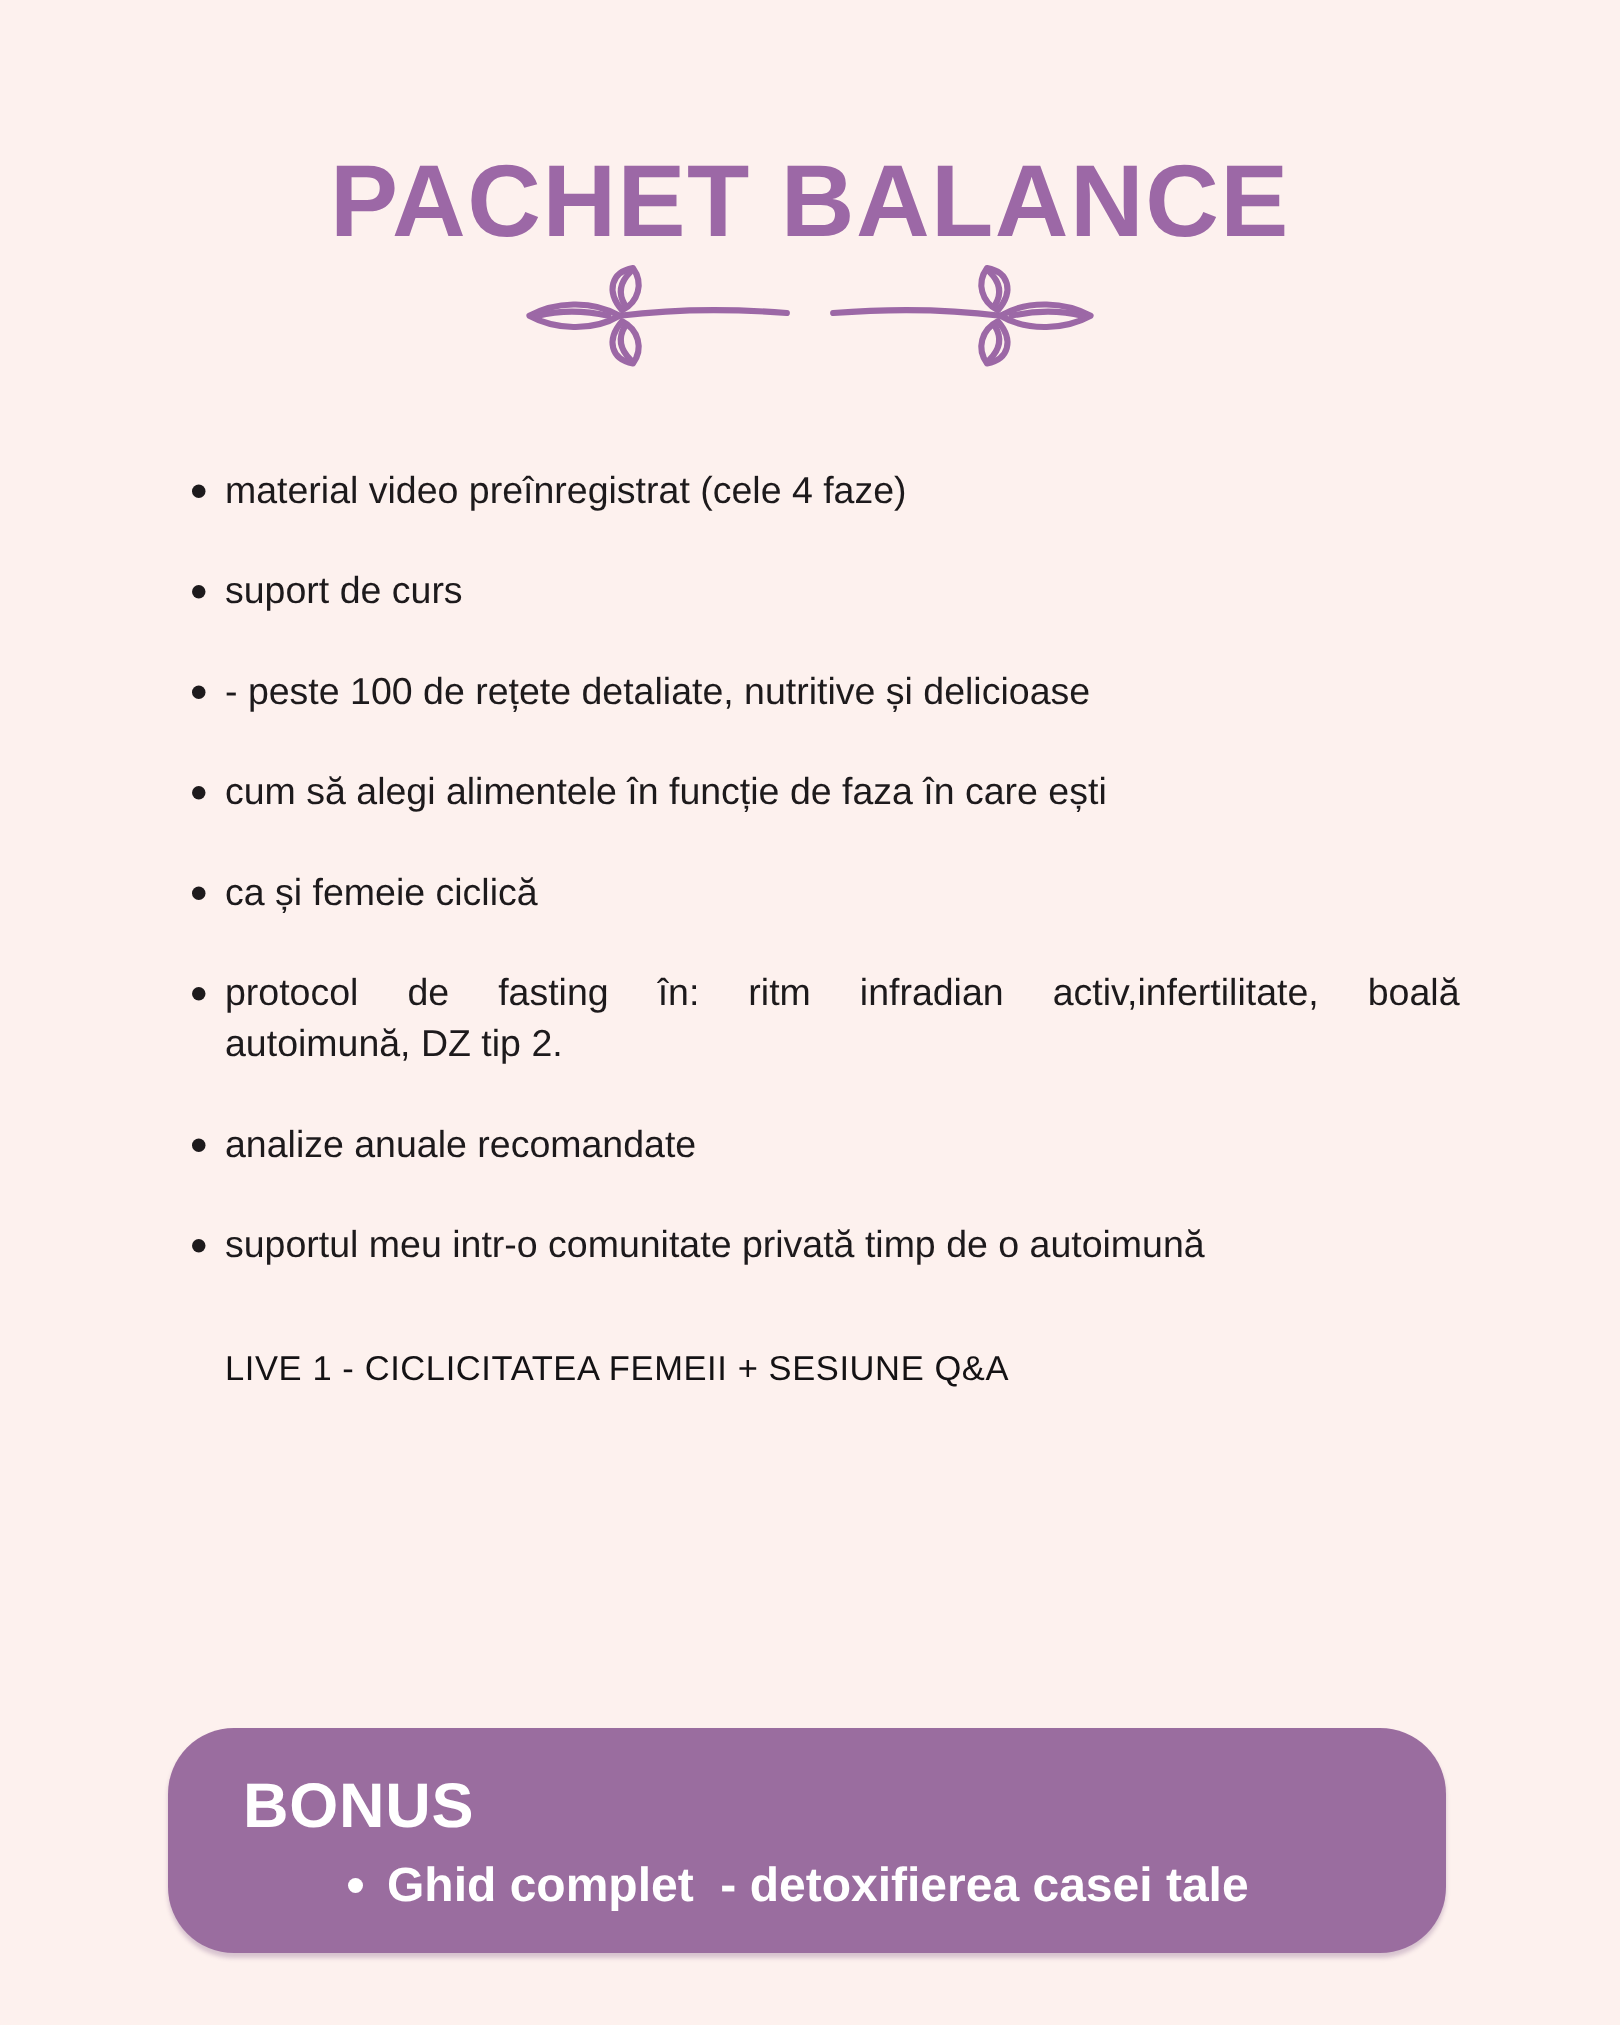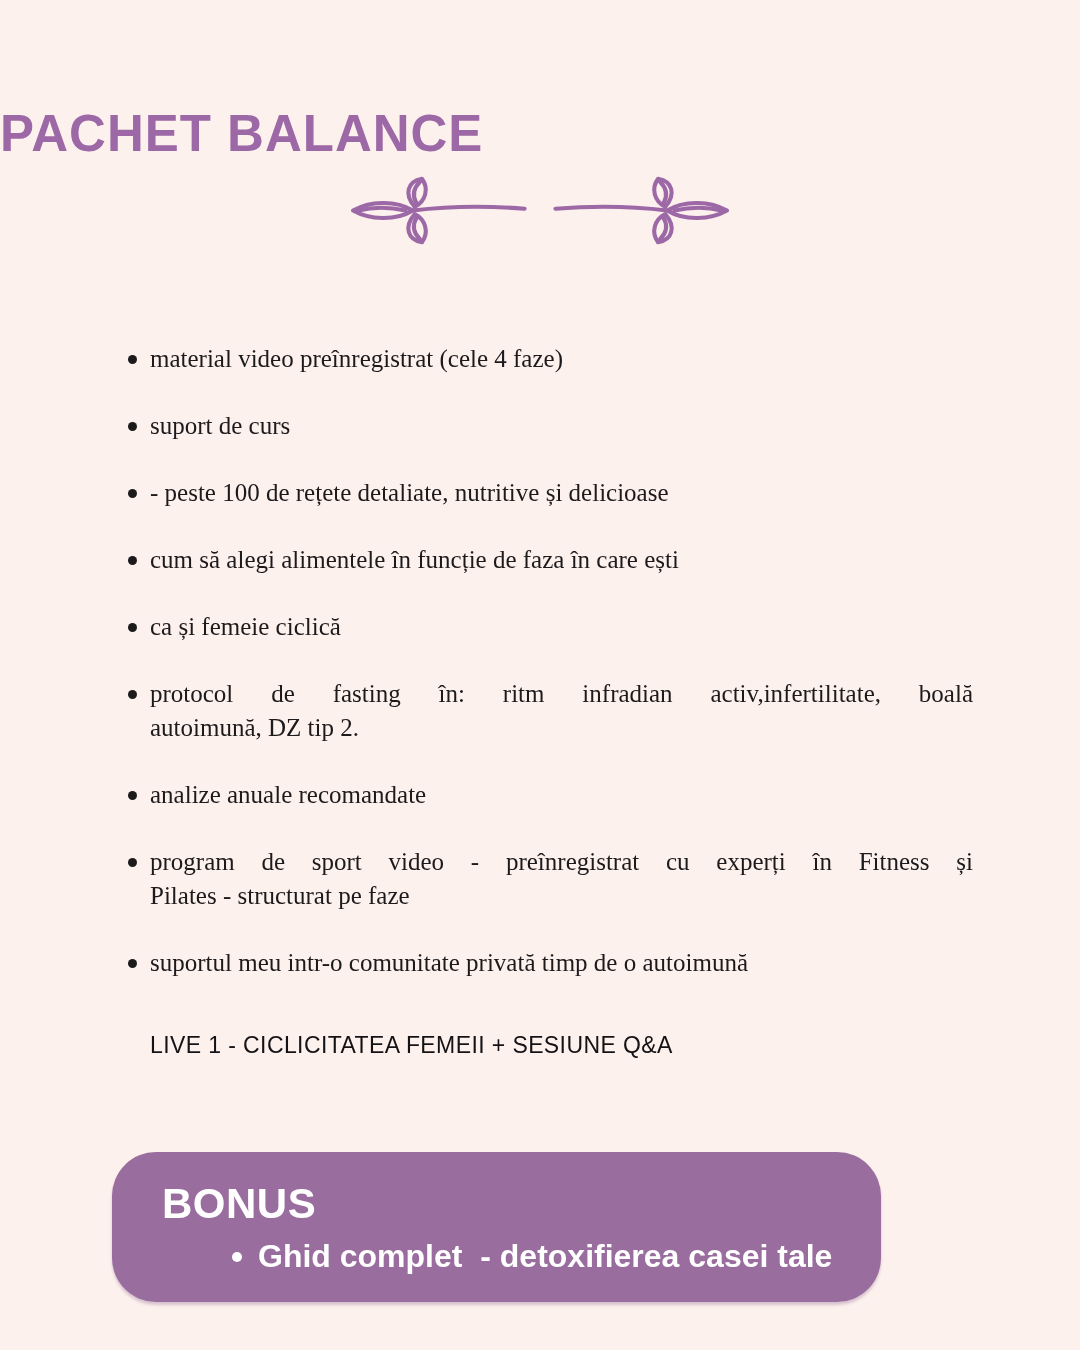--- a/index.html
+++ b/index.html
@@ -6,35 +6,35 @@
   .poster {
     position: relative;
     width: 1080px;
     height: 1350px;
     background: #fdf1ee;
     font-family: "Liberation Sans", sans-serif;
     overflow: hidden;
   }
   .poster-title {
     padding-top: 96px;
-    font-size: 51px;
+    text-align: center;
+    font-size: 68px;
     line-height: 76px;
     font-weight: bold;
     letter-spacing: 1px;
     color: #9c68a6;
   }
   .divider-wrap {
     margin-top: 4px;
     text-align: center;
   }
   .divider-wrap svg { display: inline-block; }
   .feature-list {
-    margin: 93px 0 0 128px;
+    margin: 60px 0 0 128px;
     width: 845px;
-    font-family: Liberation Serif, serif;
   }
   .feature-item {
     display: flex;
     align-items: flex-start;
     margin-bottom: 33px;
   }
   .bullet-dot {
     flex: 0 0 auto;
     width: 9px;
     height: 9px;
@@ -58,21 +58,21 @@
     margin: 52px 0 0 150px;
     font-size: 23px;
     font-weight: normal;
     letter-spacing: 0.4px;
     color: #141214;
   }
   .bonus-box {
     position: absolute;
     left: 112px;
     top: 1152px;
-    width: 769px;
+    width: 852px;
     height: 150px;
     border-radius: 44px;
     background: #9a6d9f;
     box-shadow: 0 3px 3px rgba(130, 90, 135, 0.3);
     color: #ffffff;
   }
   .bonus-title {
     margin: 30px 0 0 50px;
     font-size: 42px;
     line-height: 44px;
@@ -163,27 +163,20 @@
       </div>
     </div>
 
     <div class="feature-item">
       <span class="bullet-dot"></span>
       <div class="feature-text">
         <div class="line">analize anuale recomandate</div>
       </div>
     </div>
 
-    <div class="feature-item">
-      <span class="bullet-dot"></span>
-      <div class="feature-text">
-        <div class="line stretch">program de sport video - preînregistrat cu experți în Fitness și</div>
-        <div class="line">Pilates - structurat pe faze</div>
-      </div>
-    </div>
 
     <div class="feature-item">
       <span class="bullet-dot"></span>
       <div class="feature-text">
         <div class="line">suportul meu intr-o comunitate privată timp de o autoimună</div>
       </div>
     </div>
 
 
   </div>

